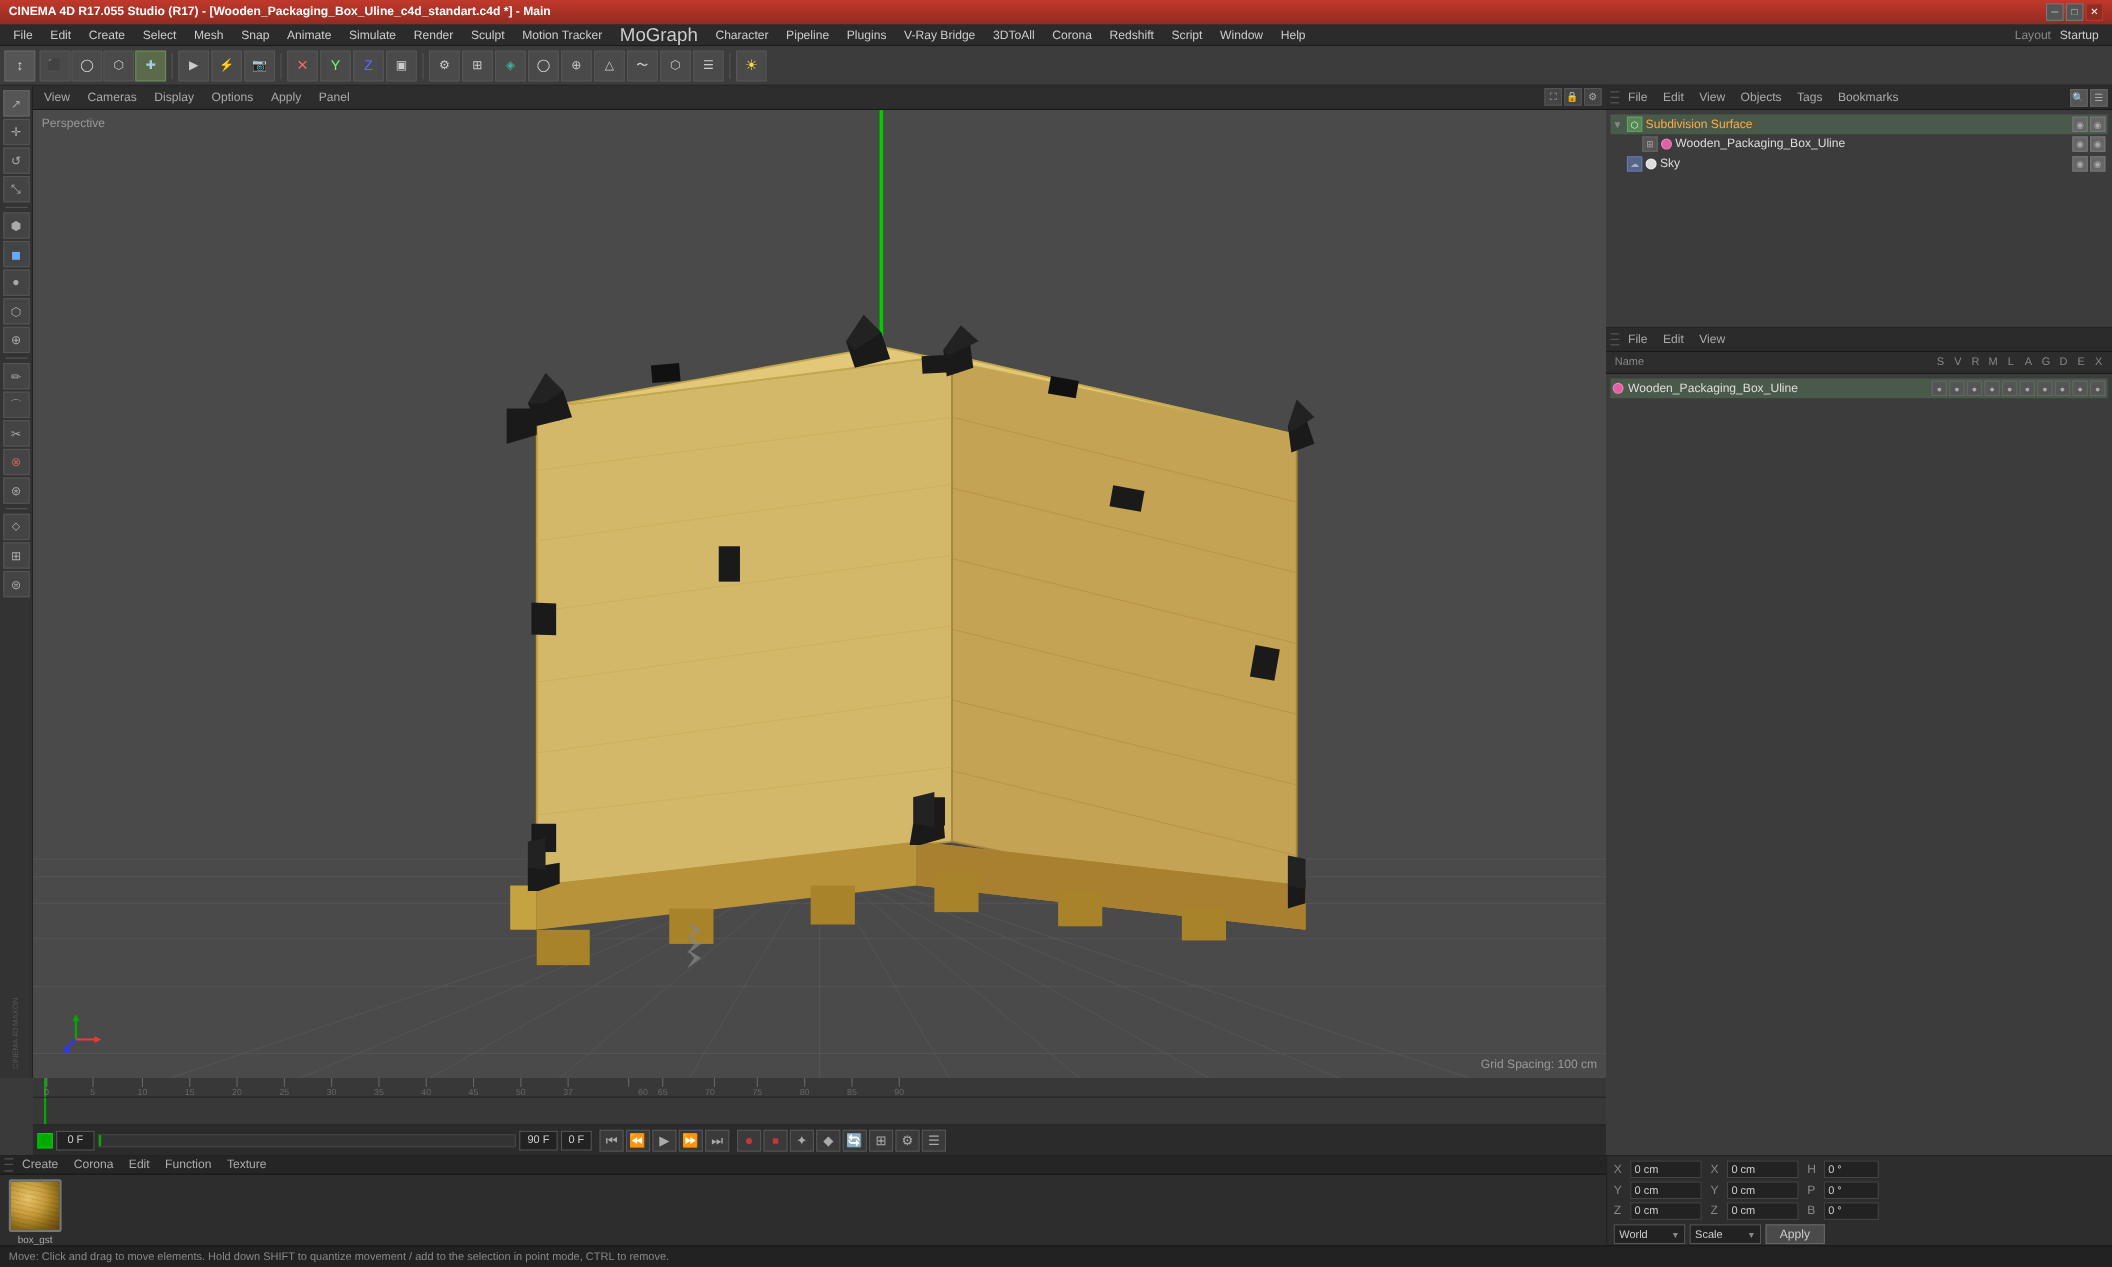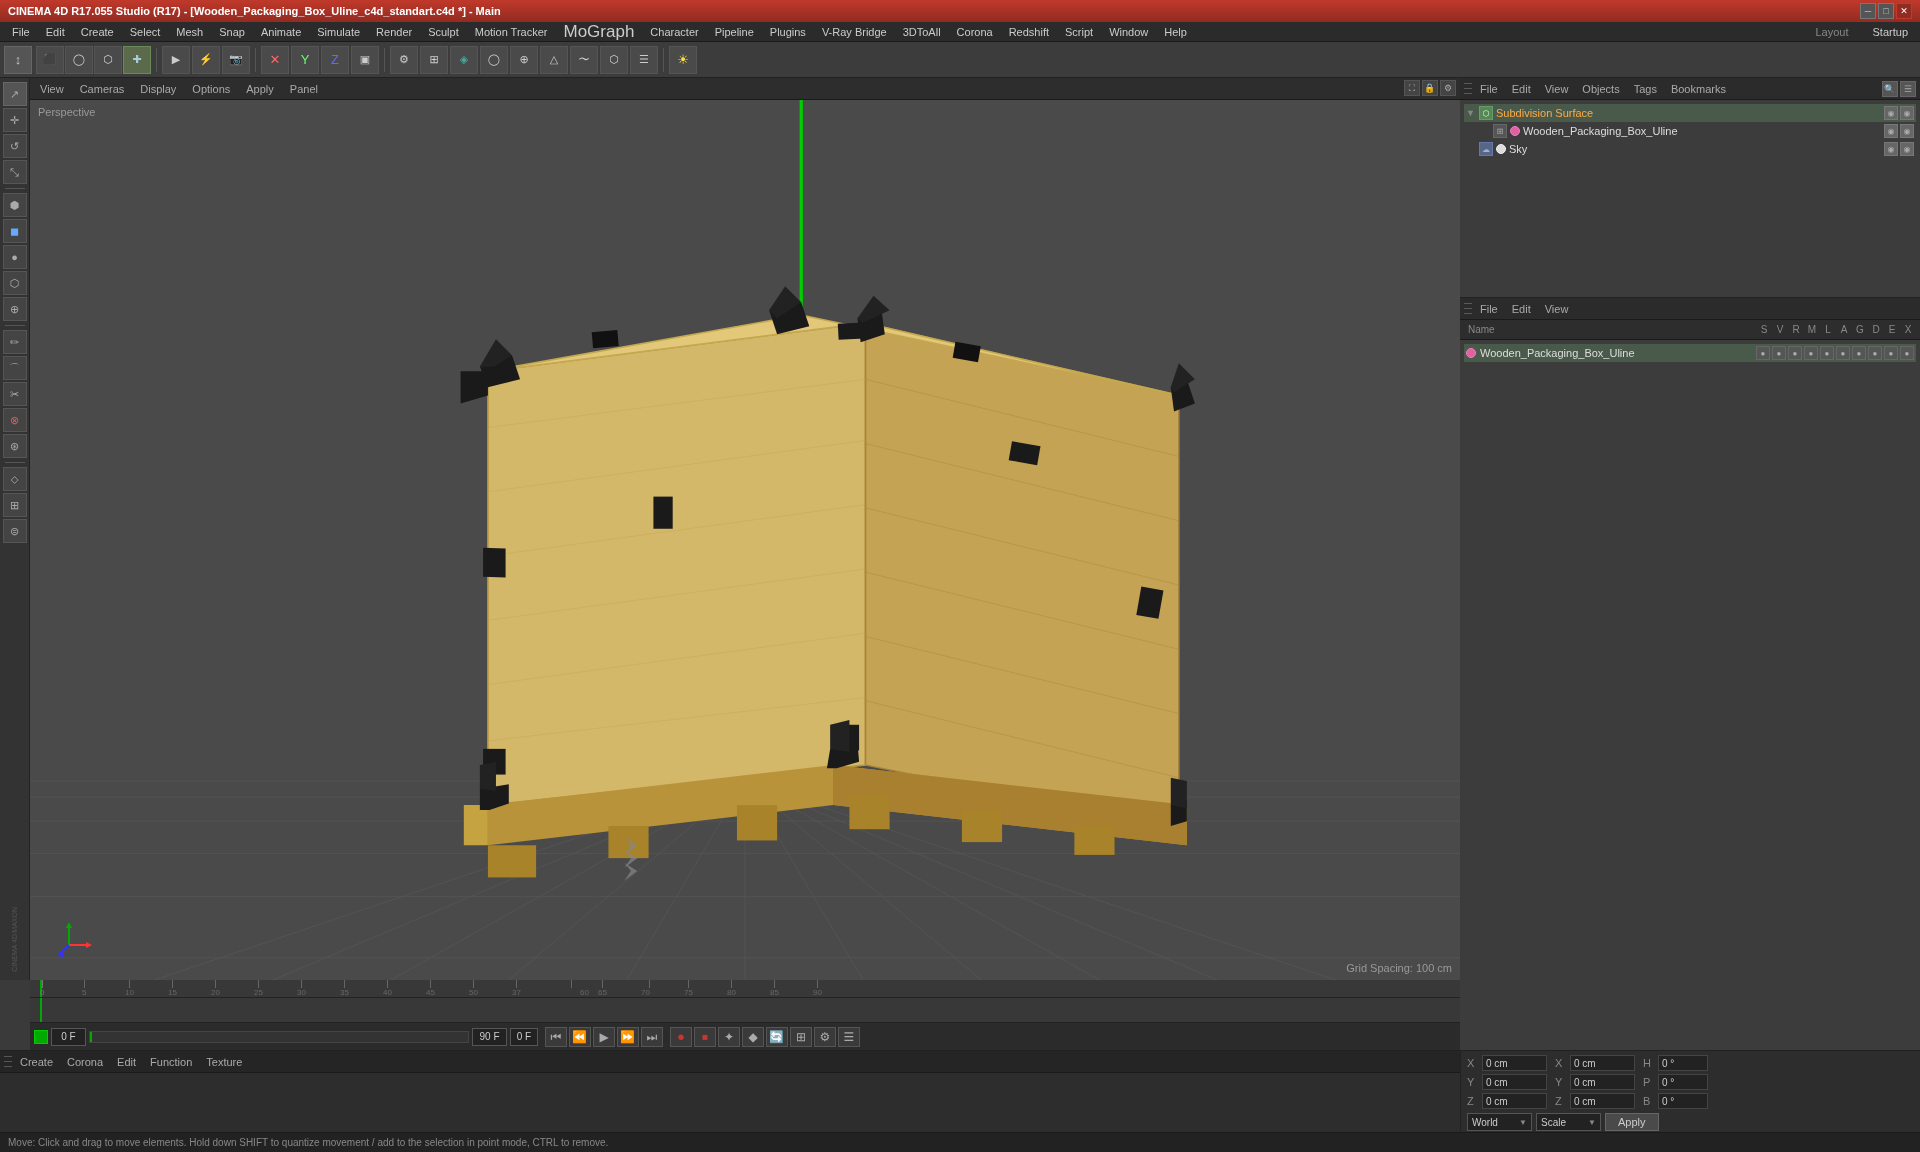--- a/index.html
+++ b/index.html
@@ -139,21 +139,21 @@
   <span style="padding:2px 8px;cursor:pointer;font-size:11px;color:#ccc;">Plugins</span>
   <span style="padding:2px 8px;cursor:pointer;font-size:11px;color:#ccc;">V-Ray Bridge</span>
   <span style="padding:2px 8px;cursor:pointer;font-size:11px;color:#ccc;">3DToAll</span>
   <span style="padding:2px 8px;cursor:pointer;font-size:11px;color:#ccc;">Corona</span>
   <span style="padding:2px 8px;cursor:pointer;font-size:11px;color:#ccc;">Redshift</span>
   <span style="padding:2px 8px;cursor:pointer;font-size:11px;color:#ccc;">Script</span>
   <span style="padding:2px 8px;cursor:pointer;font-size:11px;color:#ccc;">Window</span>
   <span style="padding:2px 8px;cursor:pointer;font-size:11px;color:#ccc;">Help</span>
   <div style="margin-left:auto;display:flex;align-items:center;gap:8px;padding-right:8px;">
     <span style="color:#888;font-size:11px;">Layout</span>
-    <span style="color:#ccc;font-size:11px;margin-left:16px;">Startup</span>
+    <span style="color:#ccc;font-size:11px;">Startup</span>
   </div>
 </div>
 
 <div id="toolbar" style="position:absolute;top:42px;left:0;right:0;height:36px;background:#3c3c3c;display:flex;align-items:center;padding:0 4px;gap:2px;border-bottom:1px solid #222;">
 
   <div style="width:28px;height:28px;background:#555;border:1px solid #666;display:flex;align-items:center;justify-content:center;cursor:pointer;color:#ccc;font-size:13px;">↕</div>
 
   <div style="display:flex;gap:1px;margin-left:2px;">
     <div style="width:28px;height:28px;background:#4a4a4a;border:1px solid #555;display:flex;align-items:center;justify-content:center;cursor:pointer;color:#ccc;font-size:11px;">⬛</div>
     <div style="width:28px;height:28px;background:#4a4a4a;border:1px solid #555;display:flex;align-items:center;justify-content:center;cursor:pointer;color:#ccc;font-size:11px;">◯</div>
@@ -605,20 +605,29 @@
       <div style="height:1px;background:#888;"></div>
       <div style="height:1px;background:#888;"></div>
     </div>
     <span style="padding:2px 6px;cursor:pointer;font-size:11px;color:#aaa;">Create</span>
     <span style="padding:2px 6px;cursor:pointer;font-size:11px;color:#aaa;">Corona</span>
     <span style="padding:2px 6px;cursor:pointer;font-size:11px;color:#aaa;">Edit</span>
     <span style="padding:2px 6px;cursor:pointer;font-size:11px;color:#aaa;">Function</span>
     <span style="padding:2px 6px;cursor:pointer;font-size:11px;color:#aaa;">Texture</span>
   </div>
 
+  <div style="flex:1;display:flex;align-items:center;padding:4px 8px;gap:6px;">
+    <div style="display:flex;flex-direction:column;align-items:center;gap:2px;cursor:pointer;">
+      <div style="width:48px;height:48px;border:2px solid #777;background:radial-gradient(circle at 35% 35%, #e8c468 0%, #c4993a 40%, #8b6914 70%, #5a4010 100%);border-radius:2px;position:relative;overflow:hidden;">
+
+        <div style="position:absolute;top:0;left:0;right:0;bottom:0;background:repeating-linear-gradient(12deg, transparent, transparent 3px, rgba(0,0,0,0.08) 3px, rgba(0,0,0,0.08) 4px);"></div>
+      </div>
+      <span style="font-size:9px;color:#aaa;text-align:center;">box_gst</span>
+    </div>
+  </div>
 </div>
 
 <div id="coord-section" style="position:absolute;bottom:20px;right:0;width:460px;height:82px;background:#2d2d2d;border-left:1px solid #222;border-top:1px solid #222;display:flex;flex-direction:column;padding:4px 6px;gap:2px;">
 
   <div style="display:flex;gap:8px;">
 
     <div style="display:flex;flex-direction:column;gap:3px;">
       <div style="display:flex;align-items:center;gap:3px;">
         <span style="width:12px;color:#888;font-size:11px;">X</span>
         <input type="text" value="0 cm" style="width: 65px; height: 16px; background: rgb(34, 34, 34); border: 1px solid rgb(68, 68, 68); color: rgb(204, 204, 204); font-size: 10px; padding: 0px 3px;">

